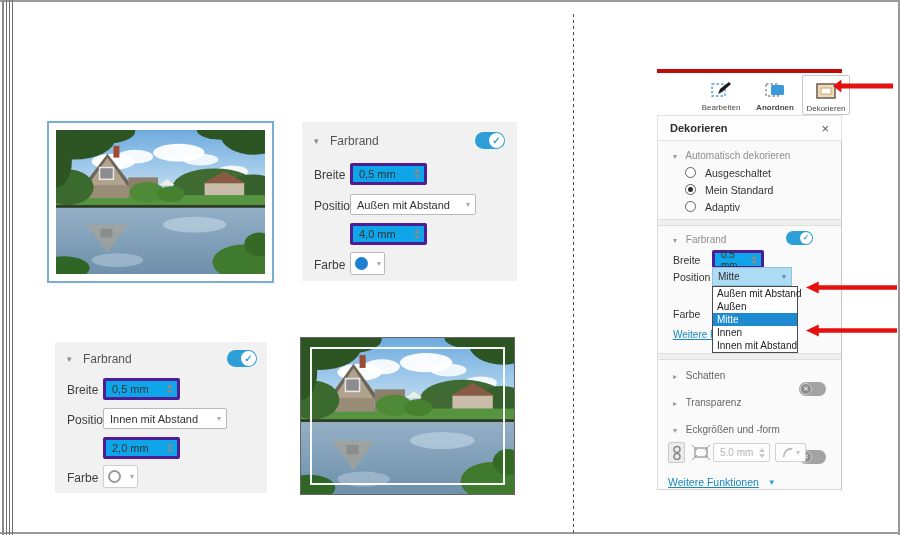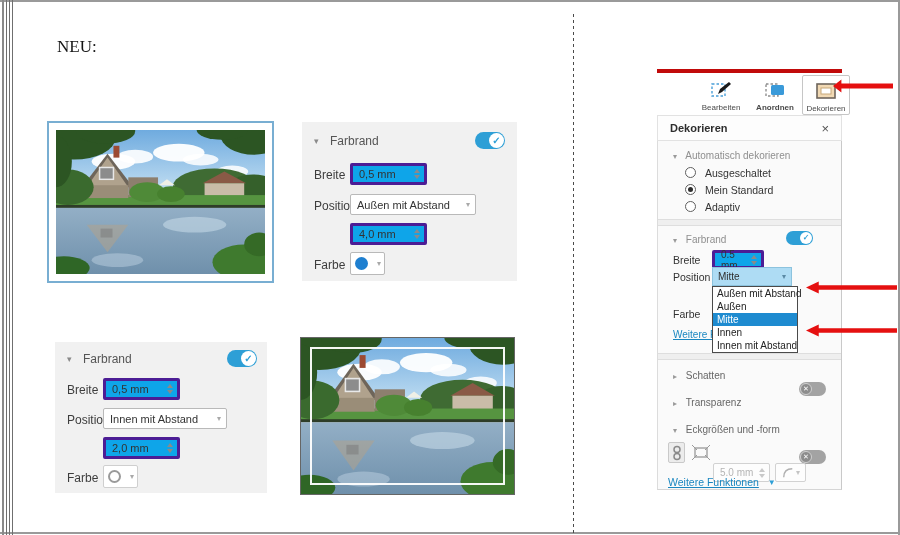--- a/index.html
+++ b/index.html
@@ -95,40 +95,39 @@
   .sb-spin { position:absolute; height:19px; font-size:10px; }
   .sb-select-open { position:absolute; left:54px; top:200px; width:80px; height:19px;
     background:#aedcf4; border:1px solid #8cc3de; display:flex; align-items:center;
     padding:0 5px; font-size:10px; color:#2e2e2e; }
   .dd-list { position:absolute; left:54px; top:219px; width:86px; background:#fff;
     border:1px solid #4a4a4a; z-index:6; }
   .dd-item { height:13px; line-height:13px; padding-left:4px; font-size:10px; color:#222; white-space:nowrap; }
   .dd-item.sel { background:#1e8bd0; color:#fff; }
   .sb-link { color:#1a87c0; text-decoration:underline; font-size:10px; white-space:nowrap; }
   .gray-label { color:#666; }
-  .disabled-box { border:1px solid #d2d2d2; background:#fdfdfd; color:#b5b5b5;margin-top:20px; }
+  .disabled-box { border:1px solid #d2d2d2; background:#fdfdfd; color:#b5b5b5; }
   .chain-btn { position:absolute; left:10px; top:372px; width:17px; height:21px;
     background:#ececec; border:1px solid #c9c9c9; border-radius:2px; display:flex; align-items:center; justify-content:center; }
 
   .arrow-red { z-index:9; }
 </style>
 </head>
 <body>
 
 <div class="abs edge-top"></div>
 <div class="abs edge-bottom"></div>
 <div class="abs edge-right"></div>
 <div class="abs stack-line sl1"></div>
 <div class="abs stack-line sl2"></div>
 <div class="abs stack-line sl3"></div>
 <div class="abs stack-line sl4"></div>
 <div class="abs divider-dashed"></div>
 
 <div class="abs page-title">
-  <div>NEU:</div>
 </div>
 
 <div class="abs photo-frame-outer">
   <svg viewBox="0 0 211 146" preserveAspectRatio="none">
     <defs>
       <linearGradient id="sky1" x1="0" y1="0" x2="0" y2="1">
         <stop offset="0" stop-color="#6fabdf"></stop>
           <stop offset="1" stop-color="#d8ecf7"></stop>
       </linearGradient>
       <linearGradient id="pond1" x1="0" y1="0" x2="0" y2="1">

